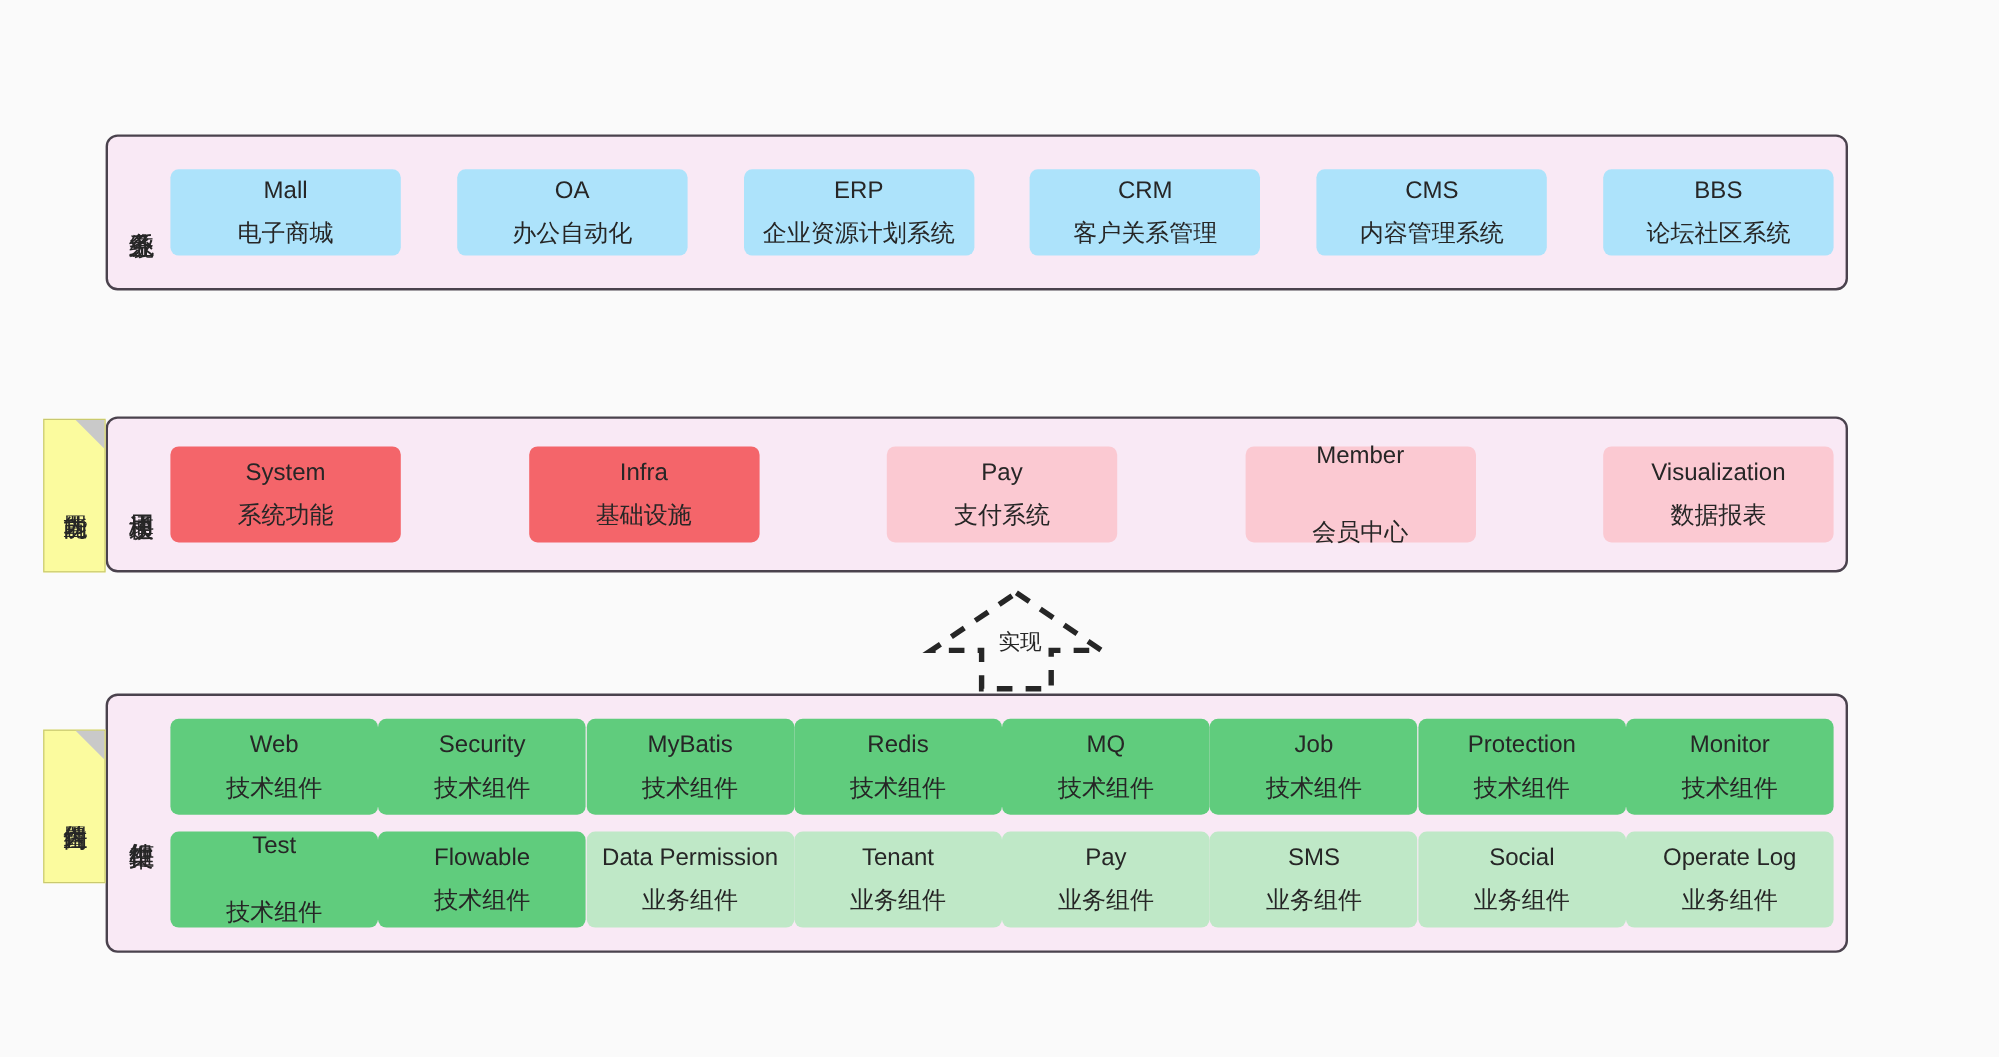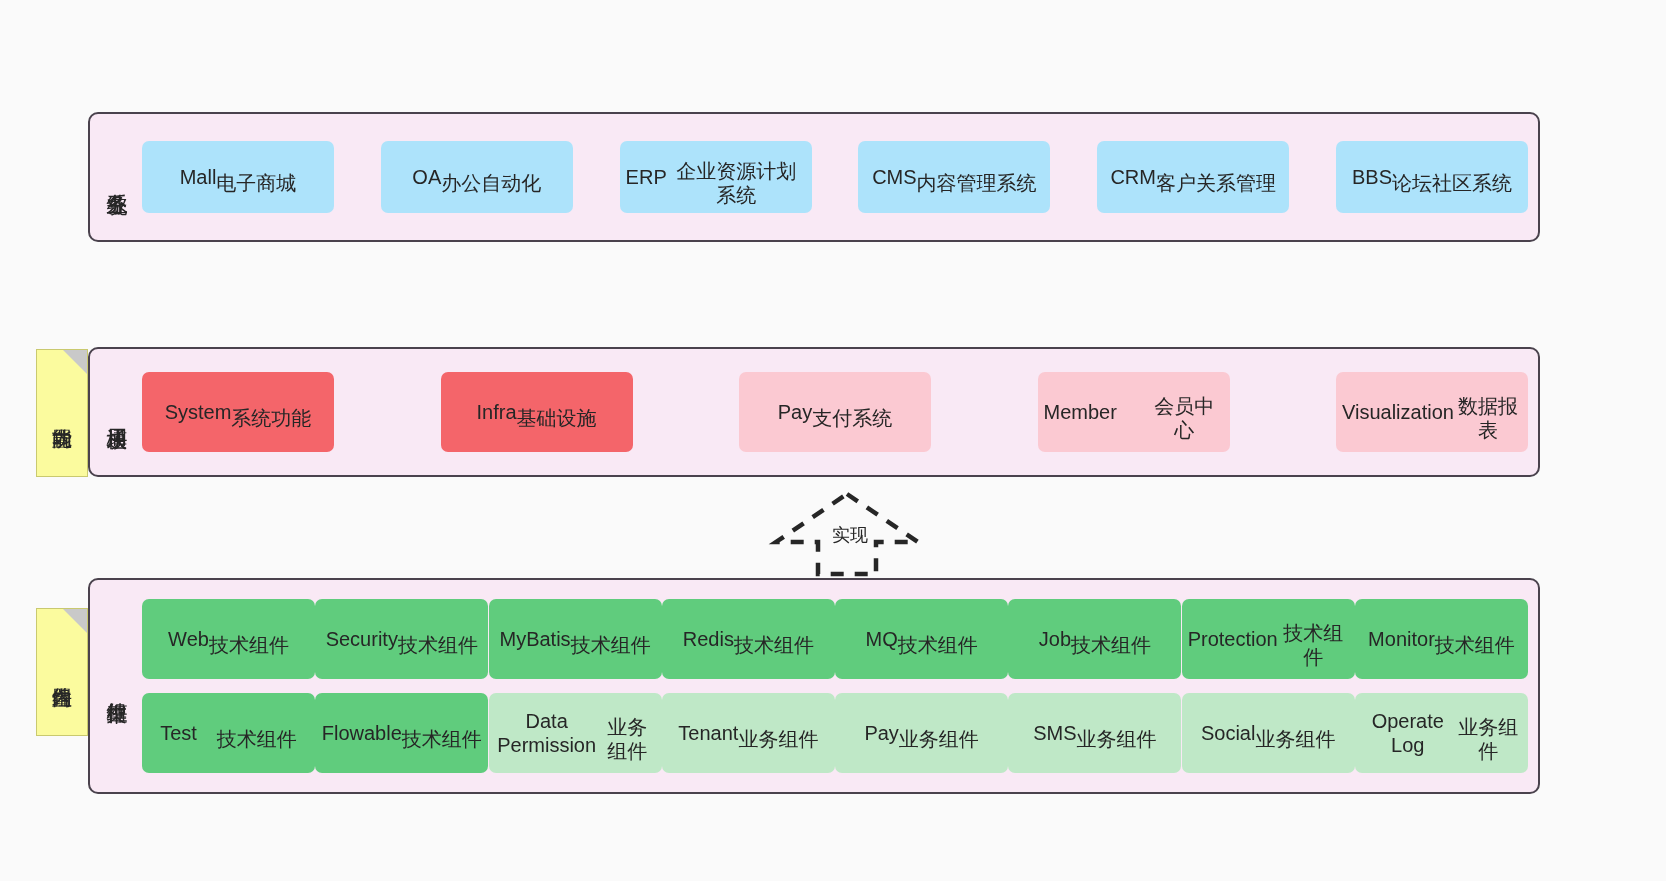--- a/index.html
+++ b/index.html
@@ -60,21 +60,21 @@
     flex-direction: row;
     gap: 0;
     justify-content: space-between;
   }
 
   
   .card {
     box-sizing: border-box;
     border-radius: 7px;
     display: flex;
-    flex-direction: row;
+    flex-direction: column;
     align-items: center;
     justify-content: center;
     text-align: center;
     font-size: 20px;
     line-height: 1.22;
     color: #262626;
     padding: 4px 6px;
   }
   .card .l1 { display: block; }
   .card .l2 { display: block; margin-top: 12px; }
@@ -162,26 +162,26 @@
         </div>
         <div class="card c-blue" style="background: rgb(173, 227, 251);">
           <span class="l1">OA</span>
           <span class="l2">办公自动化</span>
         </div>
         <div class="card c-blue" style="background: rgb(173, 227, 251);">
           <span class="l1">ERP</span>
           <span class="l2">企业资源计划系统</span>
         </div>
         <div class="card c-blue" style="background: rgb(173, 227, 251);">
+          <span class="l1">CRM</span>
+          <span class="l2">客户关系管理</span>
+        </div>
+        <div class="card c-blue" style="background: rgb(173, 227, 251);">
           <span class="l1">CMS</span>
           <span class="l2">内容管理系统</span>
-        </div>
-        <div class="card c-blue" style="background: rgb(173, 227, 251);">
-          <span class="l1">CRM</span>
-          <span class="l2">客户关系管理</span>
         </div>
         <div class="card c-blue" style="background: rgb(173, 227, 251);">
           <span class="l1">BBS</span>
           <span class="l2">论坛社区系统</span>
         </div>
       </div>
     </div>
   </div>
 
 

